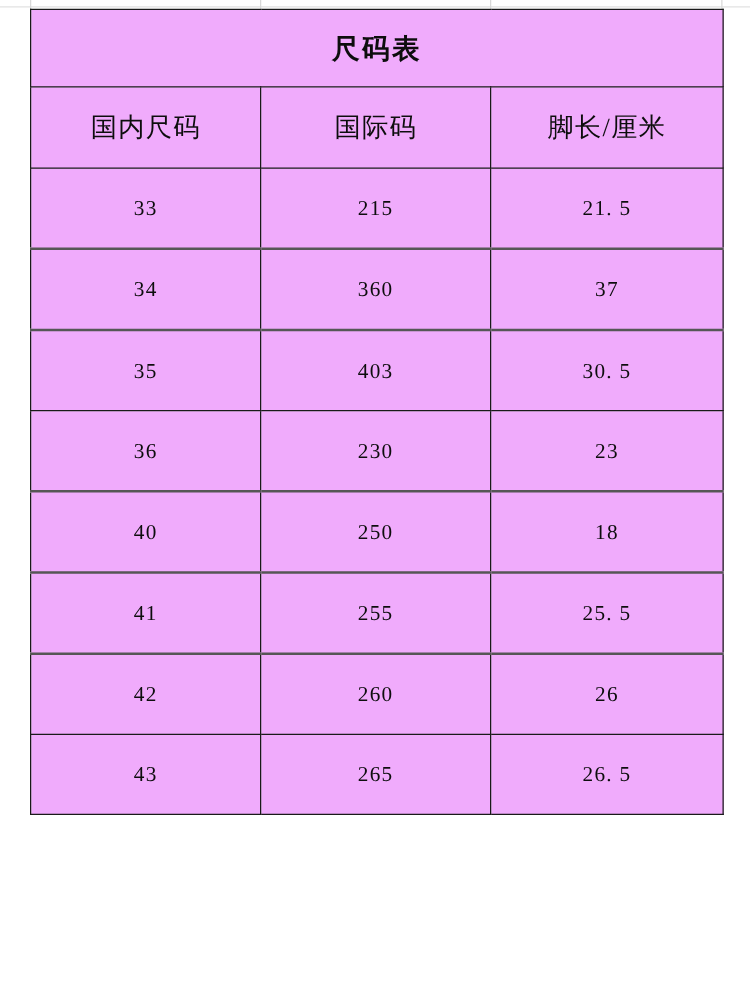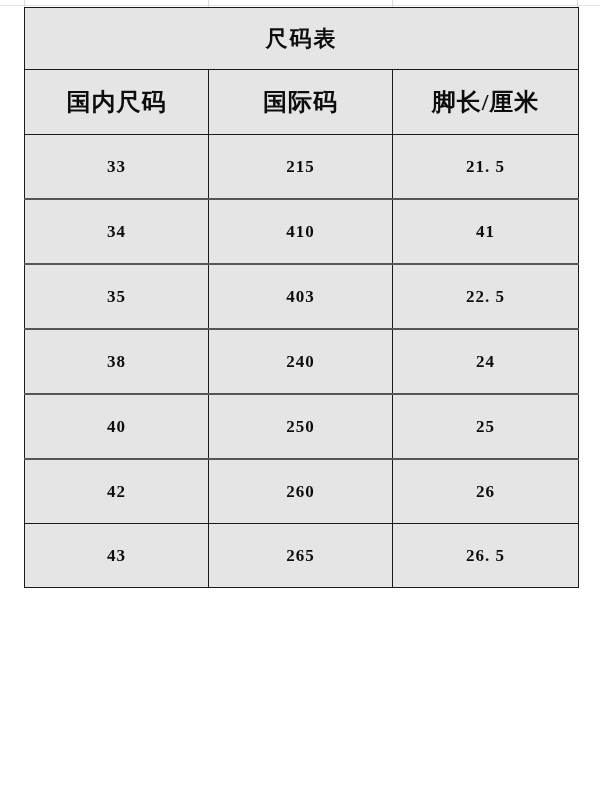--- a/index.html
+++ b/index.html
@@ -50,49 +50,49 @@
     width: 554px;
     border-collapse: collapse;
     table-layout: fixed;
   }
 
   table.size-chart td {
     border: 1px solid #1a1a1a;
     text-align: center;
     vertical-align: middle;
     color: #0d0d0d;
-    background: #e5e5e5;
+    background: #f0abfc;
   }
 
   
   col.c1 { width: 184px; }
   col.c2 { width: 184px; }
   col.c3 { width: 186px; }
 
   td.title-cell {
     height: 59px;
     background: #ffff00;
     border: 1px solid #1a1a1a;
     border-bottom: 2px solid #3d3a00;
     font-size: 22px;
     font-weight: bold;
     letter-spacing: 2px;
   }
 
   td.header-cell {
     height: 62px;
-    font-size: 24px;
-    font-weight: bold;
+    font-size: 21px;
+    font-weight: normal;
     letter-spacing: 1px;
   }
 
   td.data-cell {
     height: 61px;
     font-size: 17px;
-    font-weight: bold;
+    font-weight: normal;
     letter-spacing: 1px;
   }
 
   
   tr.rule-heavy > td {
     border-top-color: #565656;
     border-top-width: 2px;
     text-align: center;
   }
 </style>
@@ -124,37 +124,42 @@
         <td class="header-cell">脚长/厘米</td>
       </tr>
 
       <tr>
         <td class="data-cell">33</td>
         <td class="data-cell">215</td>
         <td class="data-cell">21. 5</td>
       </tr>
       <tr class="rule-heavy">
         <td class="data-cell">34</td>
-        <td class="data-cell">410</td>
-        <td class="data-cell">41</td>
+        <td class="data-cell">360</td>
+        <td class="data-cell">37</td>
       </tr>
       <tr class="rule-heavy">
         <td class="data-cell">35</td>
         <td class="data-cell">403</td>
-        <td class="data-cell">22. 5</td>
+        <td class="data-cell">30. 5</td>
       </tr>
-      <tr class="rule-heavy">
-        <td class="data-cell">38</td>
-        <td class="data-cell">240</td>
-        <td class="data-cell">24</td>
+      <tr>
+        <td class="data-cell">36</td>
+        <td class="data-cell">230</td>
+        <td class="data-cell">23</td>
       </tr>
       <tr class="rule-heavy">
         <td class="data-cell">40</td>
         <td class="data-cell">250</td>
-        <td class="data-cell">25</td>
+        <td class="data-cell">18</td>
+      </tr>
+      <tr class="rule-heavy">
+        <td class="data-cell">41</td>
+        <td class="data-cell">255</td>
+        <td class="data-cell">25. 5</td>
       </tr>
       <tr class="rule-heavy">
         <td class="data-cell">42</td>
         <td class="data-cell">260</td>
         <td class="data-cell">26</td>
       </tr>
       <tr>
         <td class="data-cell">43</td>
         <td class="data-cell">265</td>
         <td class="data-cell">26. 5</td>

